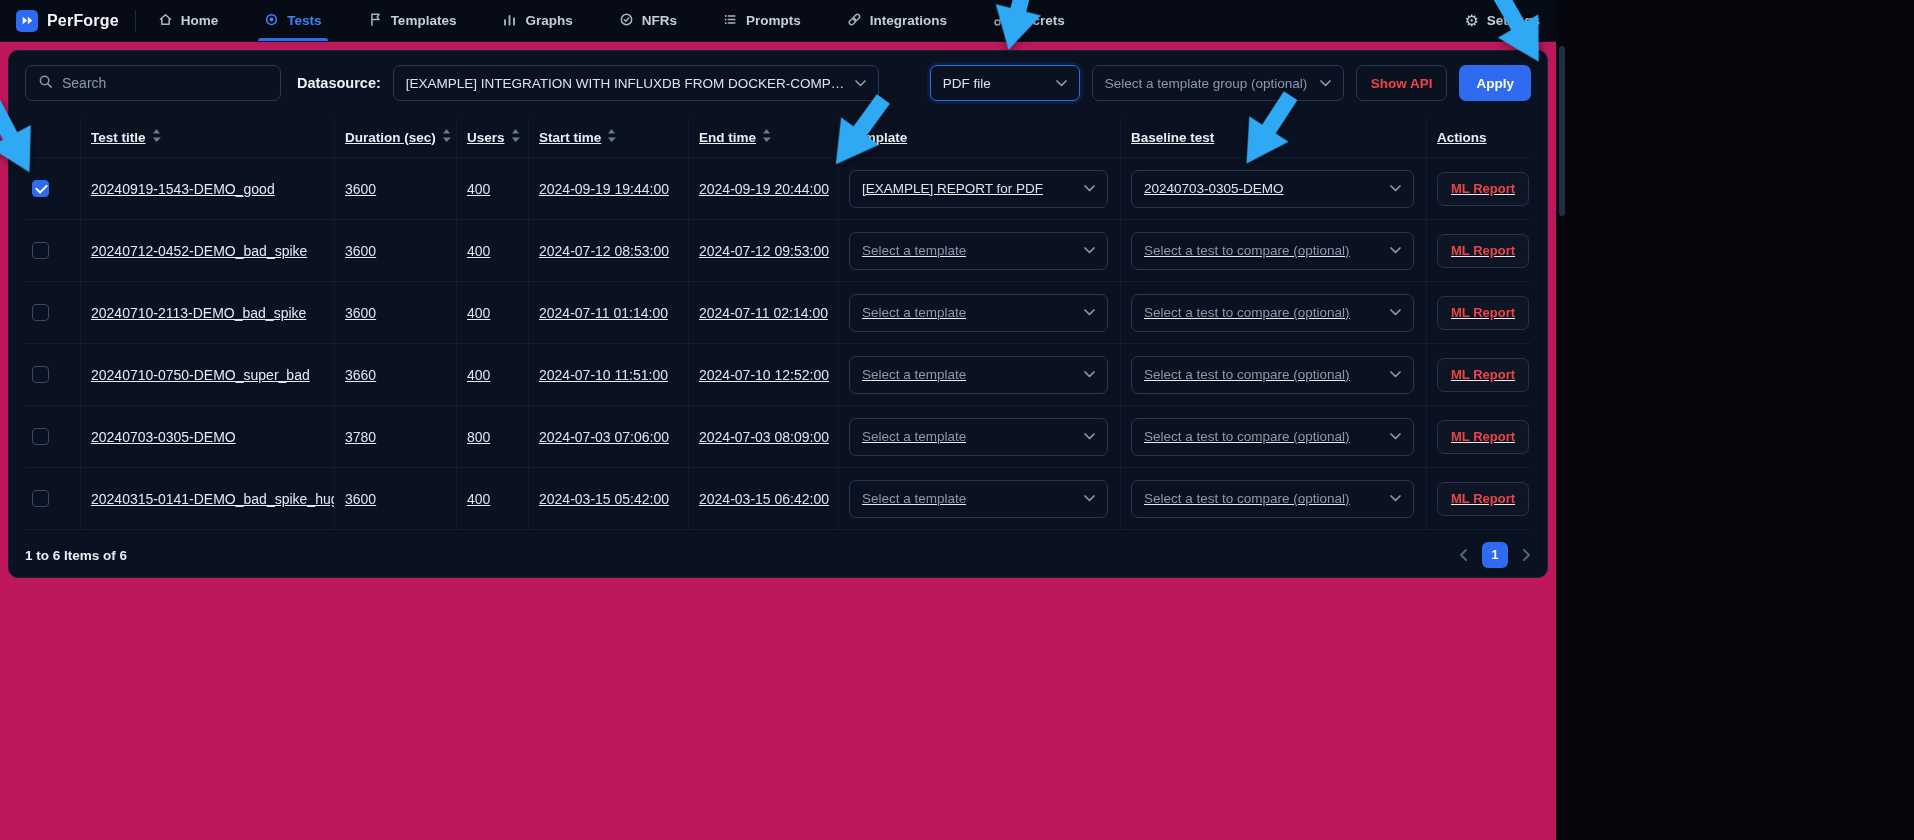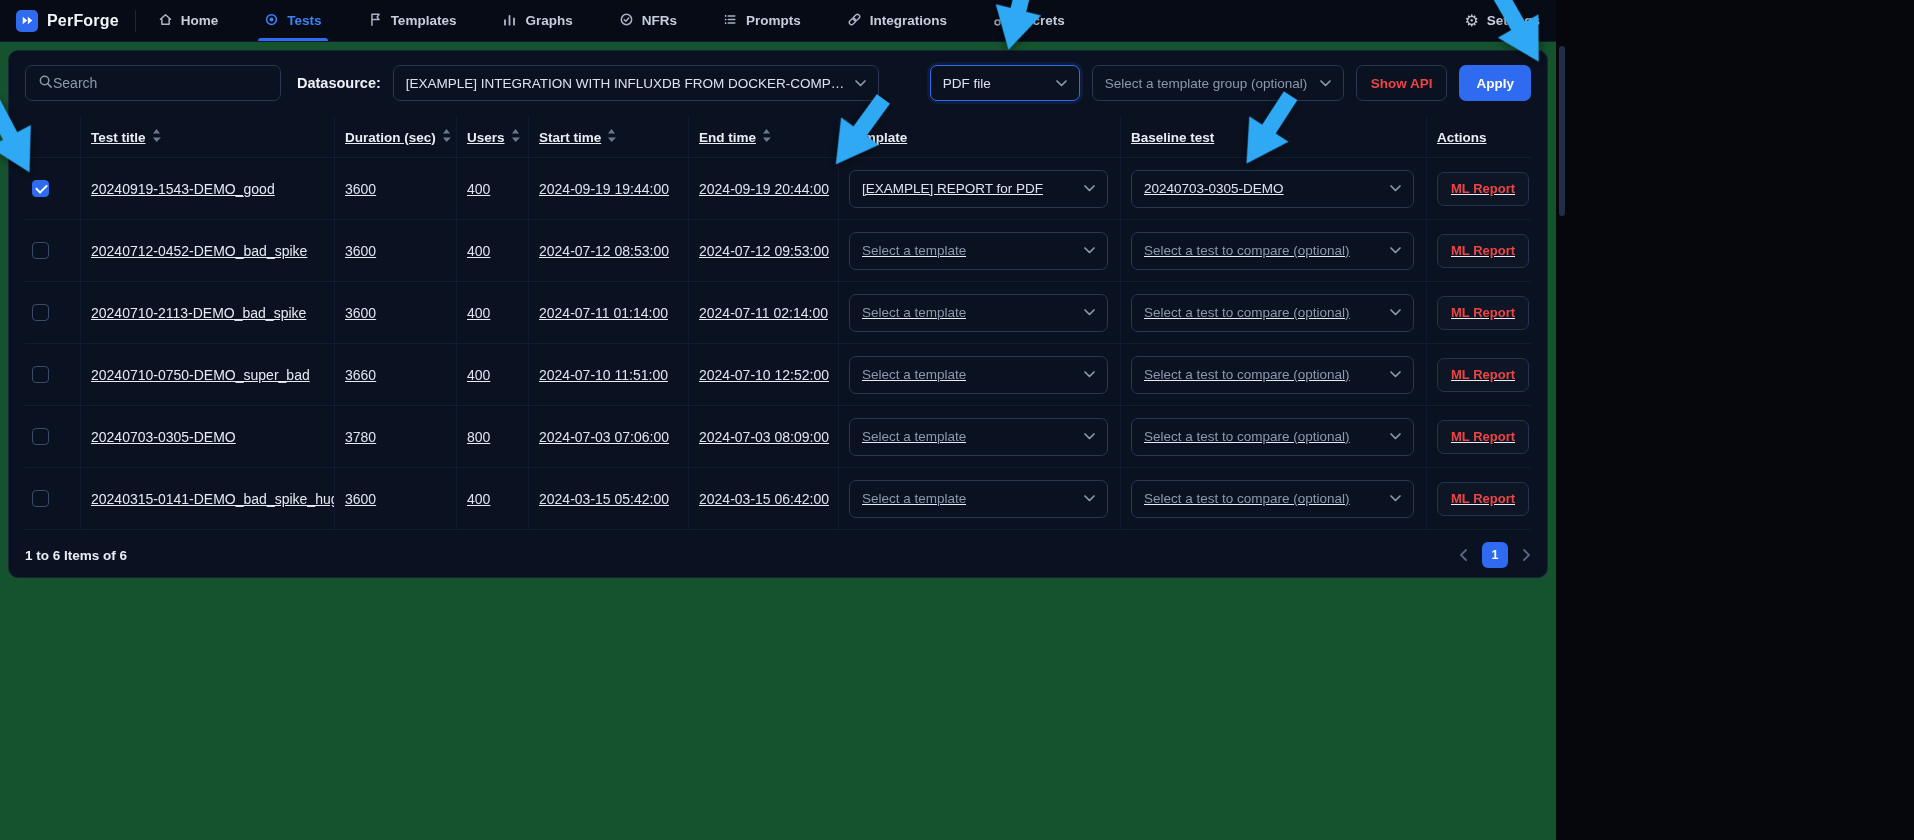--- a/index.html
+++ b/index.html
@@ -6,21 +6,21 @@
   html,body { width: 1914px; height: 840px; overflow: hidden; }
   body {
     position: relative;
     background: #05070D;
     font-family: "Liberation Sans", "DejaVu Sans", sans-serif;
     color: #E8EDF4;
   }
   .app {
     position: absolute; left: 0; top: 0;
     width: 1556px; height: 840px;
-    background: #14532d;
+    background: #be185d;
   }
   
   .navbar {
     height: 42px; background: #060B16;
     border-bottom: 1px solid #121B2D;
     display: flex; align-items: center;
     padding: 0 16px;
   }
   .brand { display: flex; align-items: center; gap: 9px; flex: none; }
   .brand-logo {
@@ -56,21 +56,21 @@
     background: #0A1120;
     border: 1px solid #1A2438;
     border-radius: 10px;
     overflow: hidden;
   }
   
   .toolbar { display: flex; align-items: center; gap: 12px; padding: 14px 16px 12px 16px; }
   .search-box {
     width: 256px; height: 36px; flex: none;
     border: 1px solid #2B3650; border-radius: 7px;
-    display: flex; align-items: center; padding: 0 12px;
+    display: flex; align-items: center; gap: 9px; padding: 0 12px;
     background: #0A1120;
   }
   .search-box input {
     background: transparent; border: none; outline: none;
     color: #DFE5EF; font-size: 14px; width: 100%;
     font-family: inherit;
   }
   .search-box input::placeholder { color: #8E98AC; }
   .ds-label { font-size: 14.5px; font-weight: 700; color: #EEF2F8; white-space: nowrap; margin-left: 4px; }
   .select {

